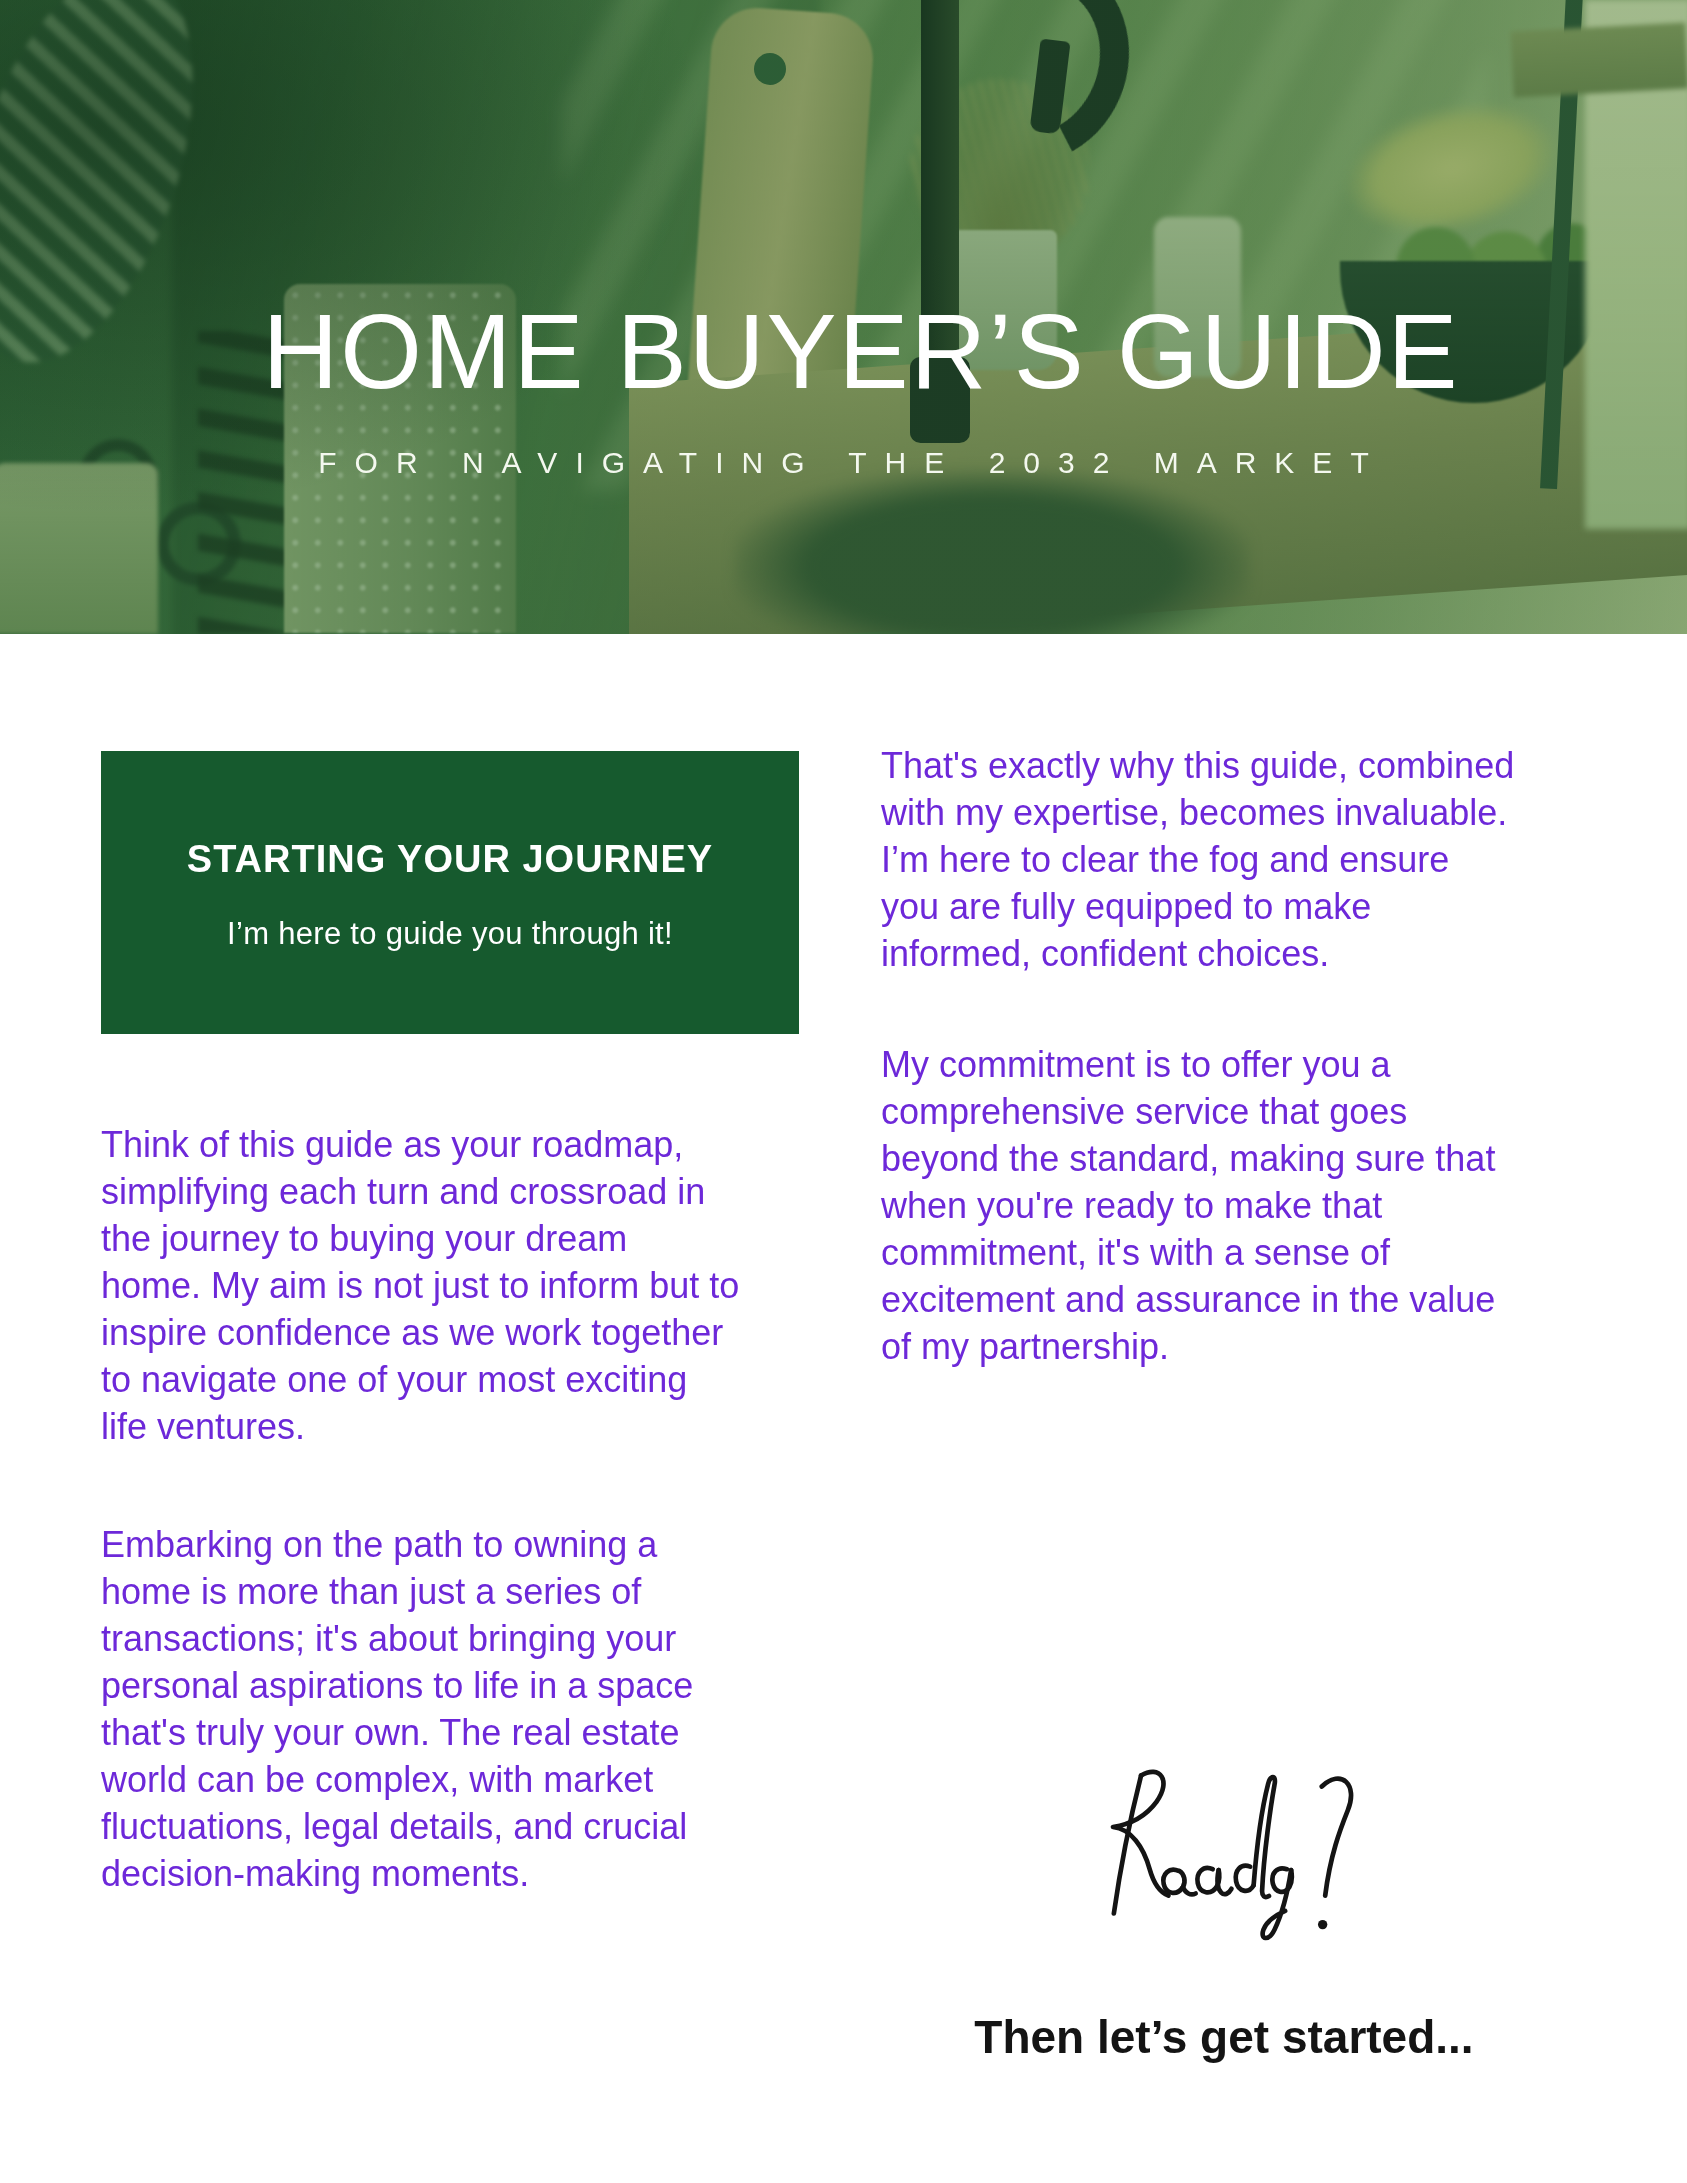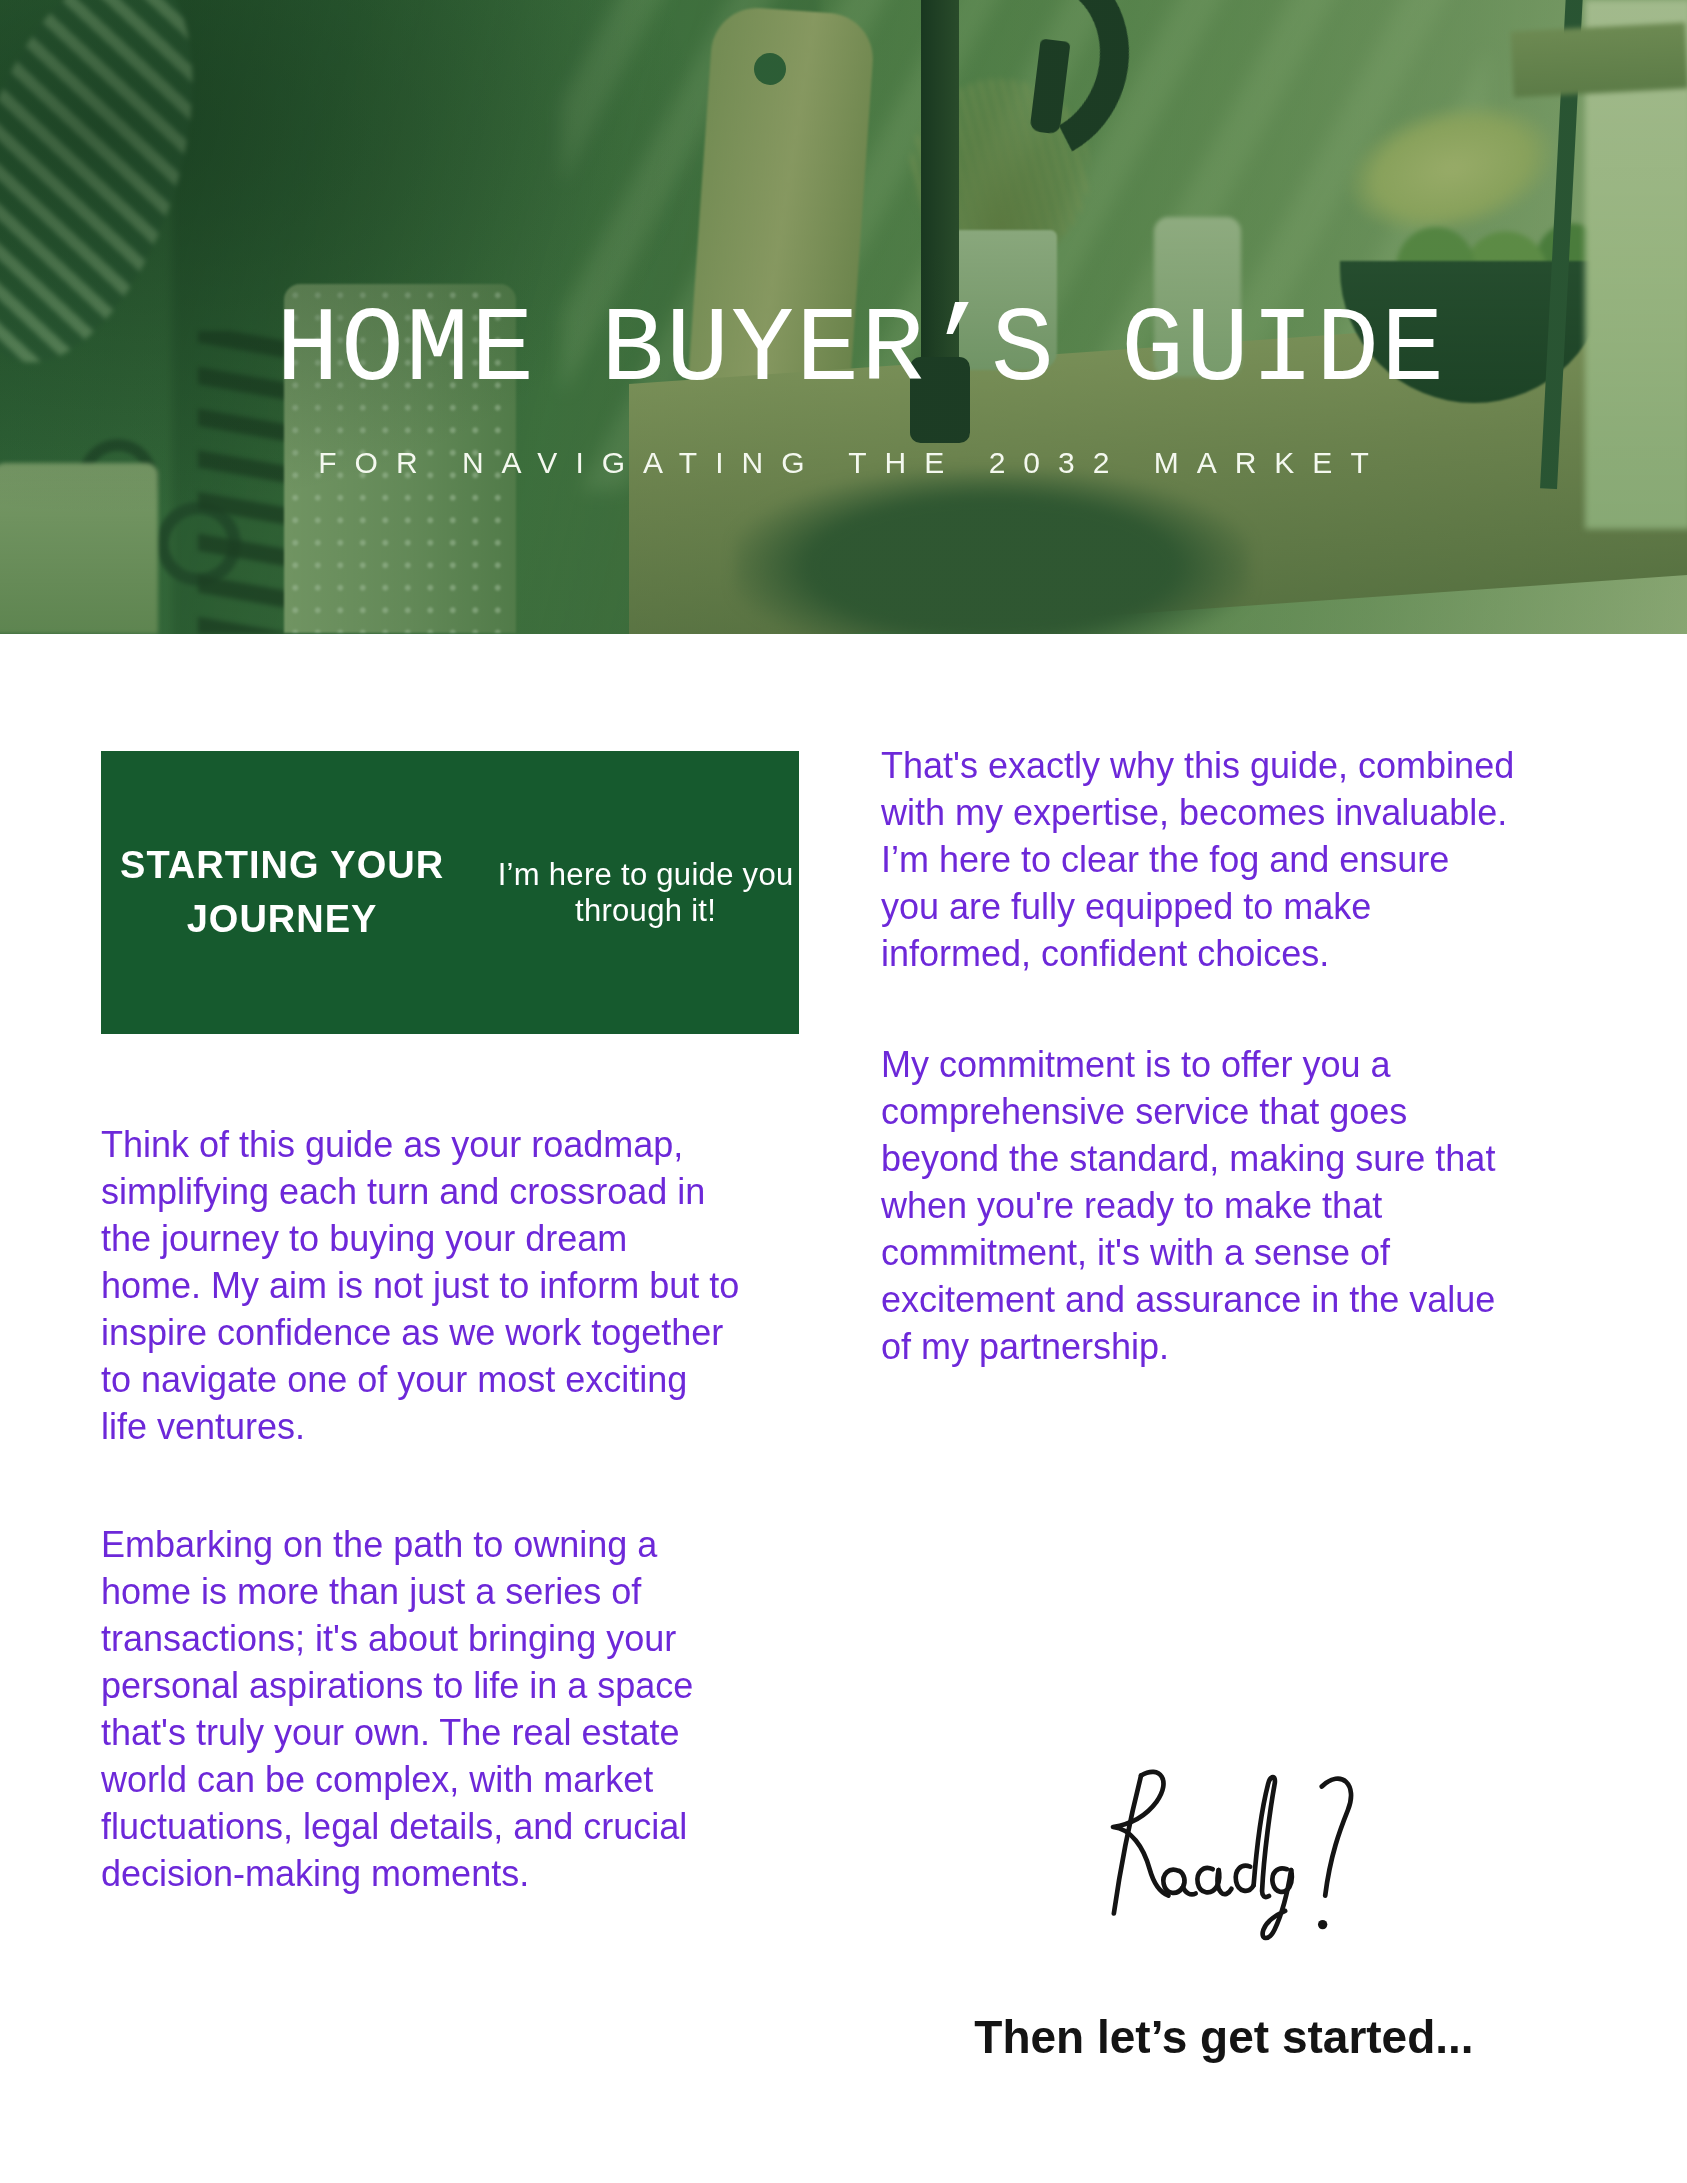--- a/index.html
+++ b/index.html
@@ -67,27 +67,27 @@
   .window{left:1585px;top:0;width:106px;height:529px;filter:blur(3.3px);
         background:linear-gradient(180deg,#edf0c2 0%,#dbe6ad 50%,#c2d49b 100%);}
   .window-frame{left:1553px;top:-6.6px;width:17px;height:496px;background:#2a4c31;
         transform:rotate(3deg);filter:blur(0.7px);}
   .shelf{left:1512px;top:26.5px;width:175px;height:66px;background:linear-gradient(180deg,#97a264,#7c8b52);
         transform:rotate(-3deg);filter:blur(2.6px);}
   .hero-overlay{left:0;top:0;width:100%;height:100%;
         background:radial-gradient(926px 595px at 6% 20%,rgba(16,44,22,.5),rgba(16,44,22,0) 65%),
                    linear-gradient(rgba(40,98,53,.38),rgba(40,98,53,.38));}
   .hero-title{position:absolute;left:0;right:0;top:299px;margin:0;text-align:center;color:#ffffff;
-        font-family:Liberation Mono, monospace;font-weight:400;font-size:105px;line-height:1;letter-spacing:2px;padding-left:35px;}
+        font-family:Liberation Sans, sans-serif;font-weight:400;font-size:105px;line-height:1;letter-spacing:2px;padding-left:35px;}
   .hero-subtitle{position:absolute;left:0;right:0;top:446px;text-align:center;color:#f4f8ef;
         font-size:30px;letter-spacing:18px;text-indent:18px;font-weight:400;}
 
   
   .callout{position:absolute;left:101px;top:751px;width:698px;height:283px;background:#165a2e;
-        color:#ffffff;display:flex;flex-direction:row;align-items:center;justify-content:center;
+        color:#ffffff;display:flex;flex-direction:column;align-items:center;justify-content:center;
         text-align:center;gap:29px;}
   .callout h2{margin:0;font-size:38px;line-height:1.42;font-weight:700;letter-spacing:1px;}
   .callout .callout-sub{font-size:31px;letter-spacing:0.3px;}
 
   
   .bodycol{position:absolute;width:748px;color:#6d28d9;font-size:36px;line-height:47px;}
   .bodycol p{margin:0;white-space:pre-line;}
   .col-left{left:101px;top:1121px;}
   .col-left p + p{margin-top:71px;}
   .col-right{left:881px;top:742px;}

